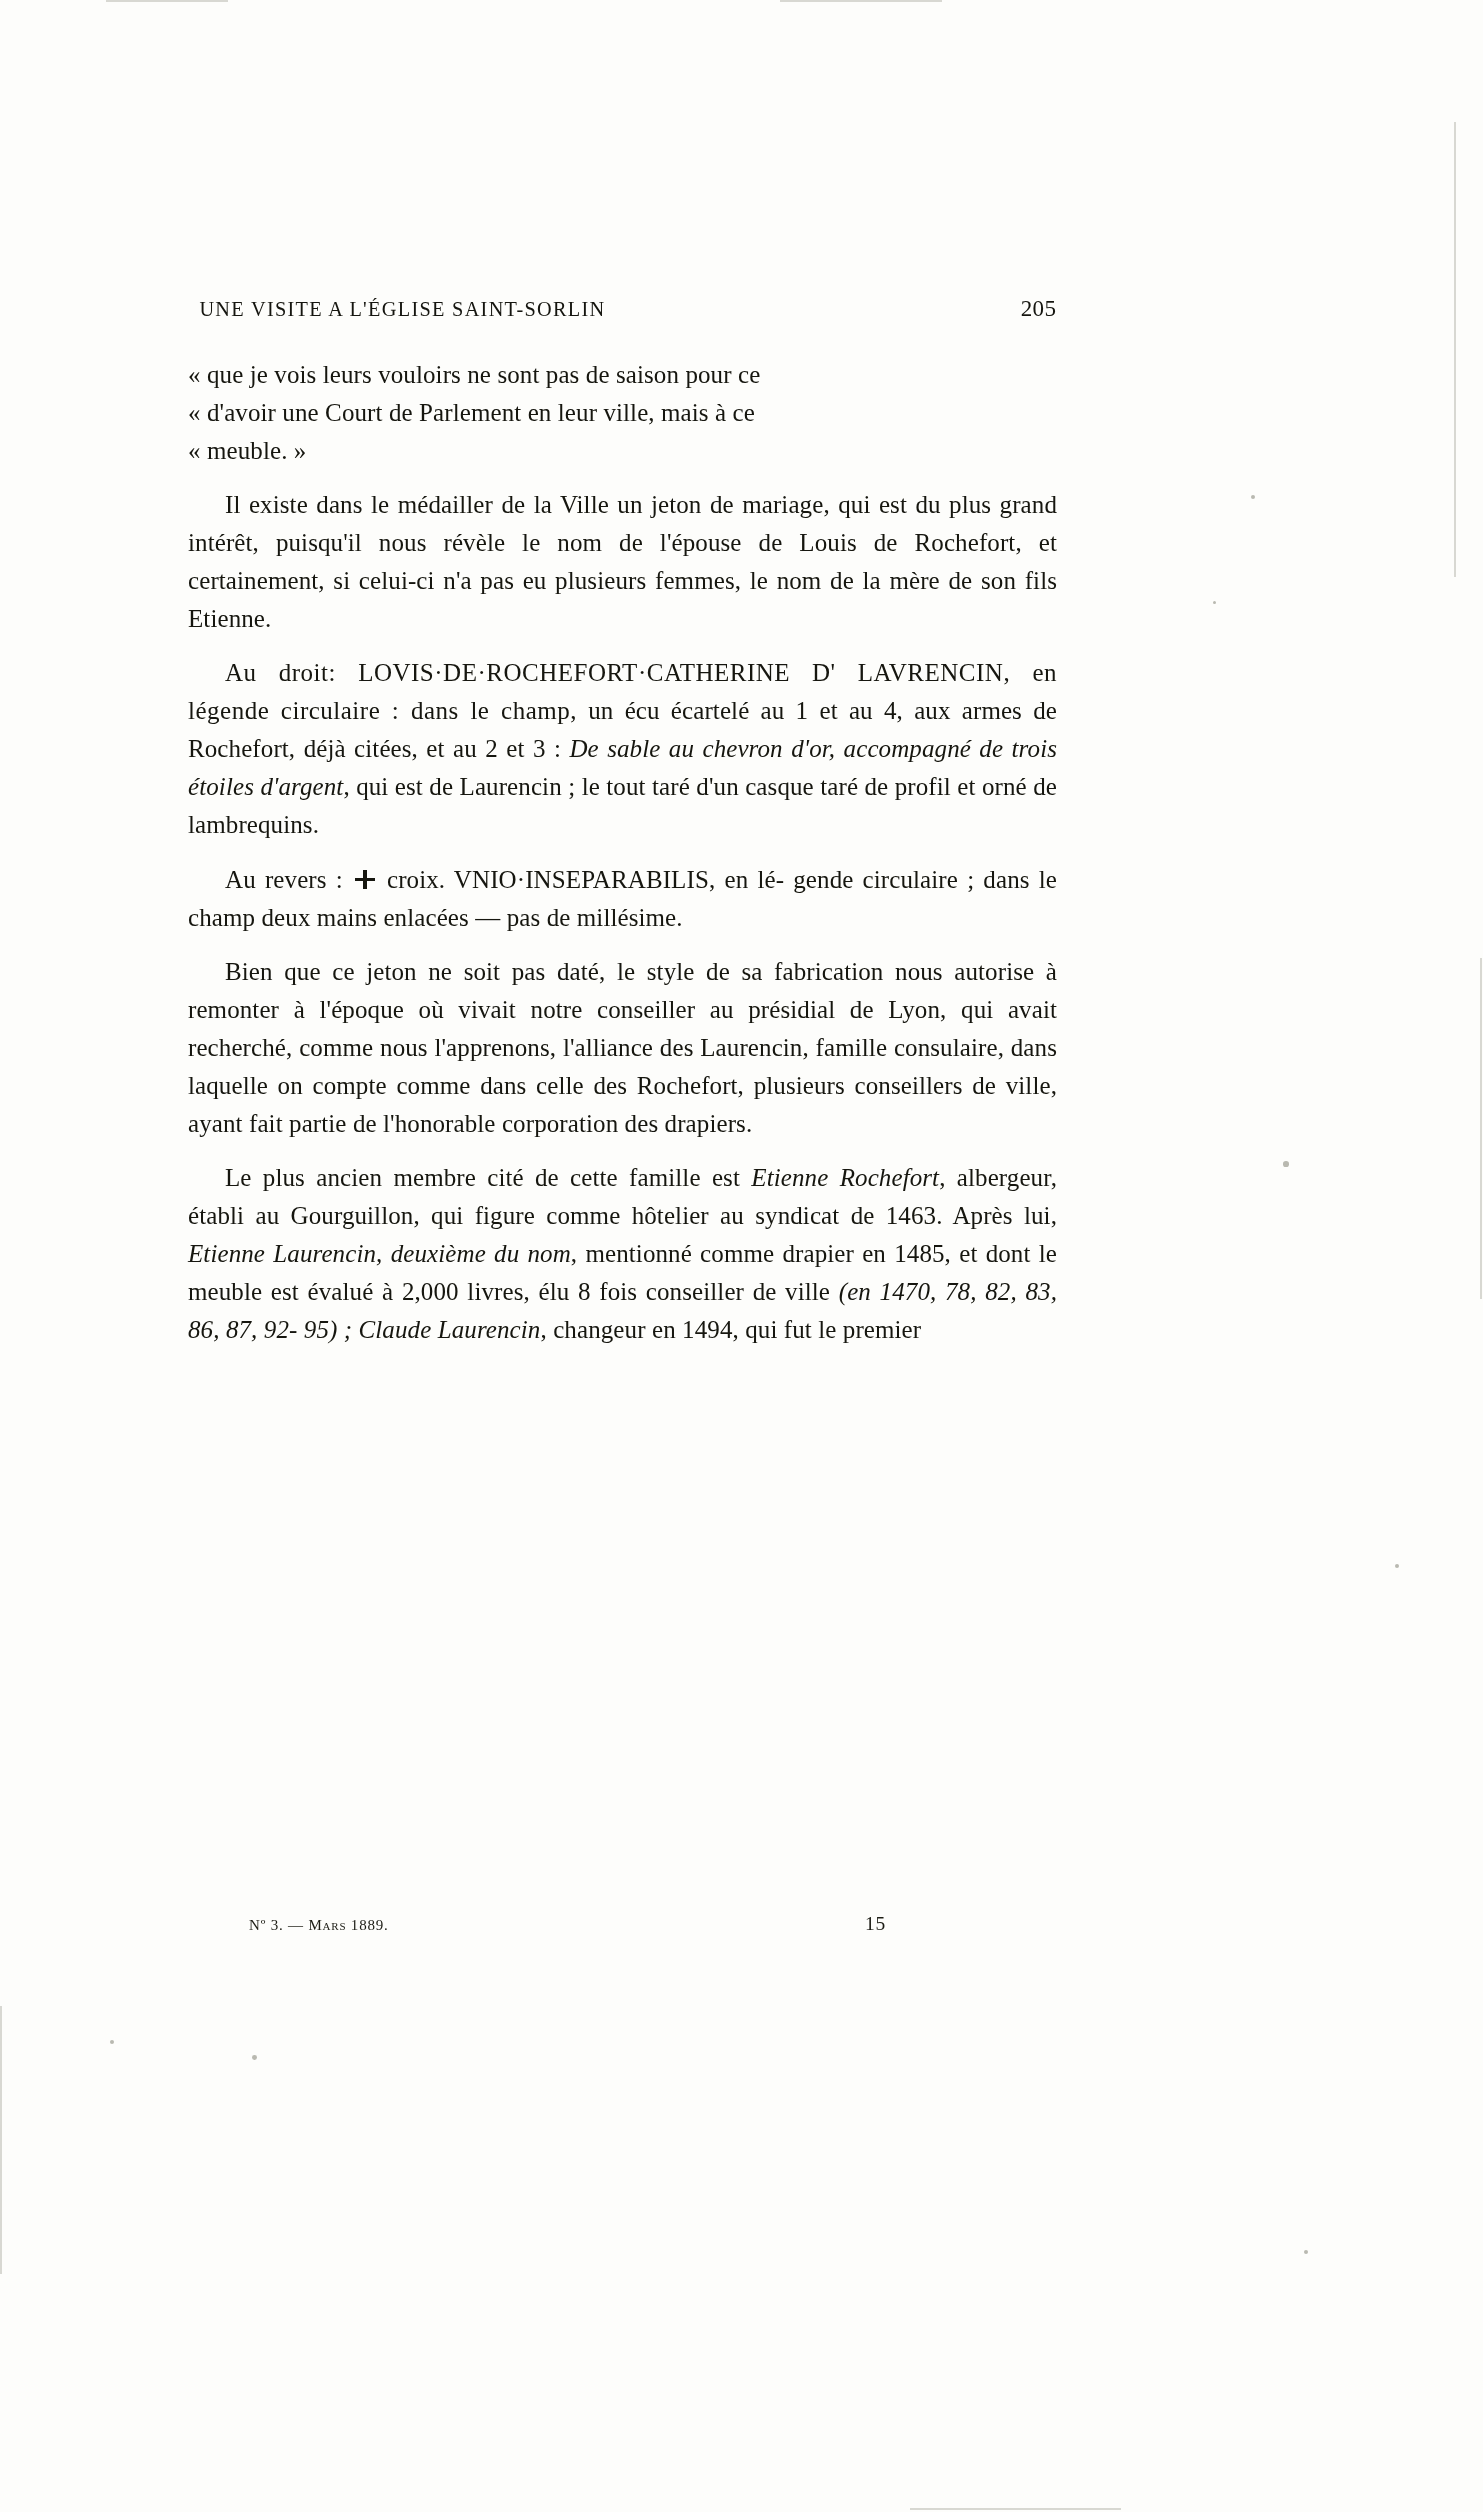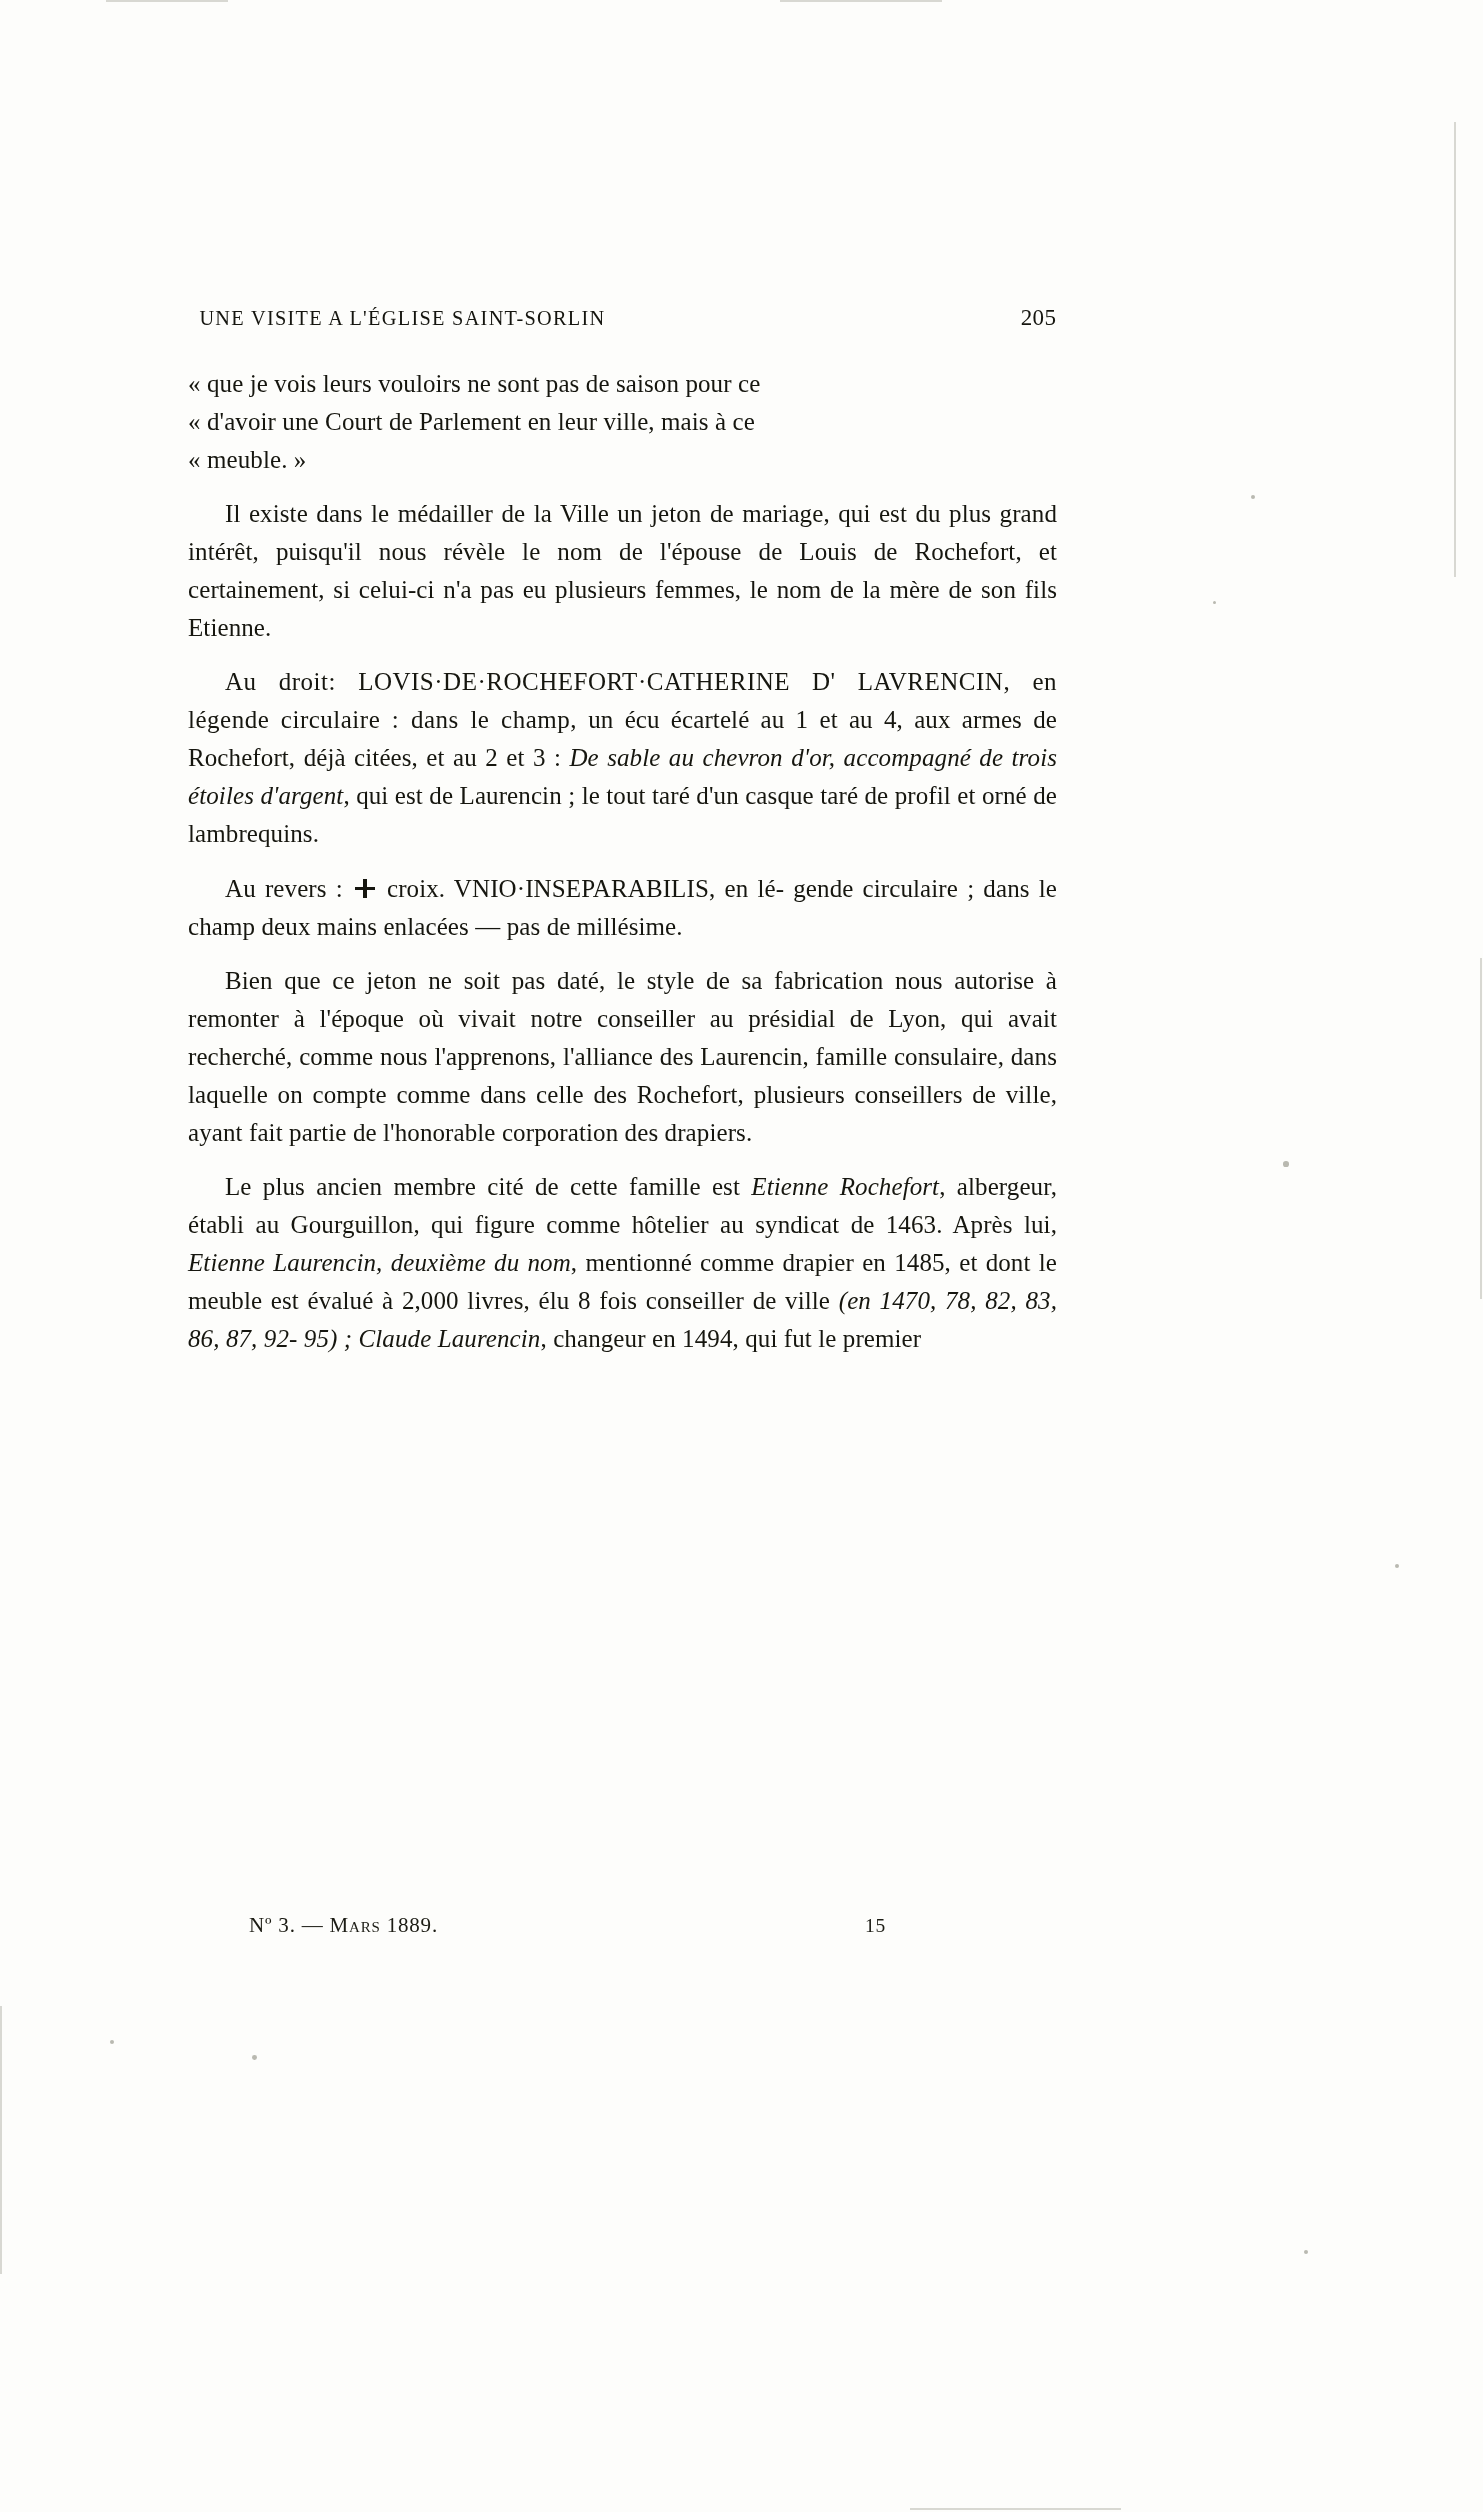--- a/index.html
+++ b/index.html
@@ -31,21 +31,21 @@
   .edge-top-1 { left: 106px; top: 0px; width: 122px; height: 2.4px; }
   .edge-top-2 { left: 780px; top: 0px; width: 162px; height: 2.4px; }
   .edge-bottom-1 { left: 910px; top: 2508px; width: 211px; height: 2.4px; }
   .edge-left-1 { left: 0px; top: 2006px; width: 2.4px; height: 268px; }
   .edge-right-1 { left: 1480px; top: 958px; width: 2.4px; height: 341px; }
   .edge-right-2 { left: 1454px; top: 122px; width: 1.6px; height: 455px; }
 
   .text-block {
     position: absolute;
     left: 188px;
-    top: 305px;
+    top: 296px;
     width: 869px;
   }
 
   .running-head {
     display: flex;
     align-items: baseline;
     justify-content: space-between;
     margin: 0 0 34px 11.4px;
     width: 857px;
   }
@@ -107,21 +107,21 @@
   .footer {
     position: absolute;
     left: 188px;
     top: 1913px;
     width: 869px;
     display: flex;
     align-items: baseline;
     justify-content: space-between;
   }
   .footer .foot-left {
-    font-size: 21px;
+    font-size: 15px;
     font-variant: small-caps;
     letter-spacing: 0.8px;
     color: #1c1c14;
     margin-left: 61px;
   }
   .footer .foot-right {
     font-size: 19.5px;
     color: #1c1c14;
     margin-right: 171px;
     letter-spacing: 0.8px;

